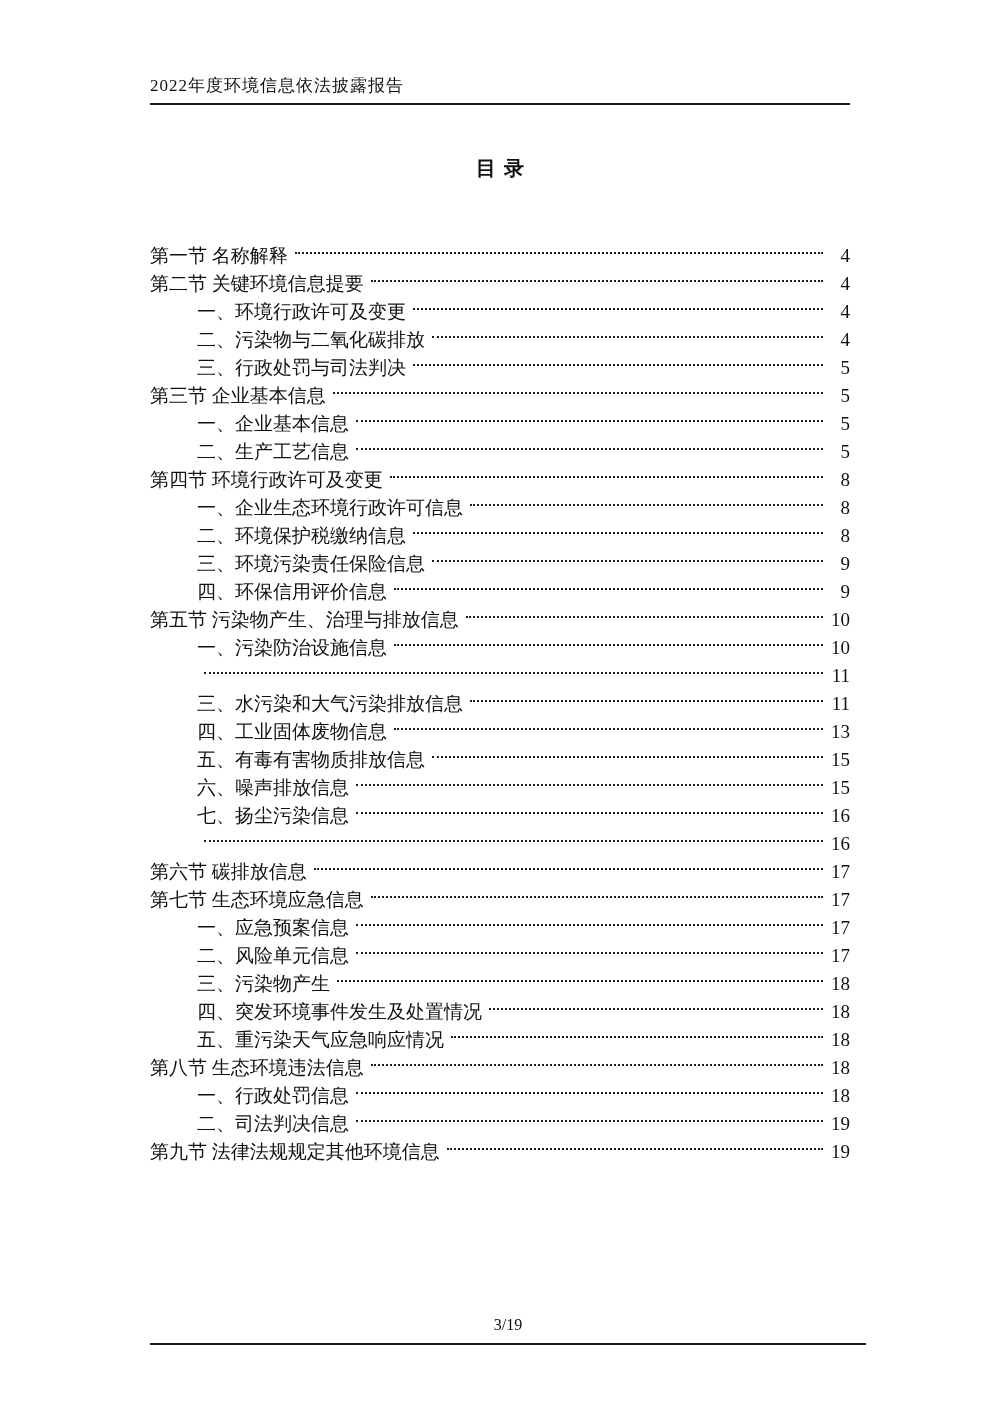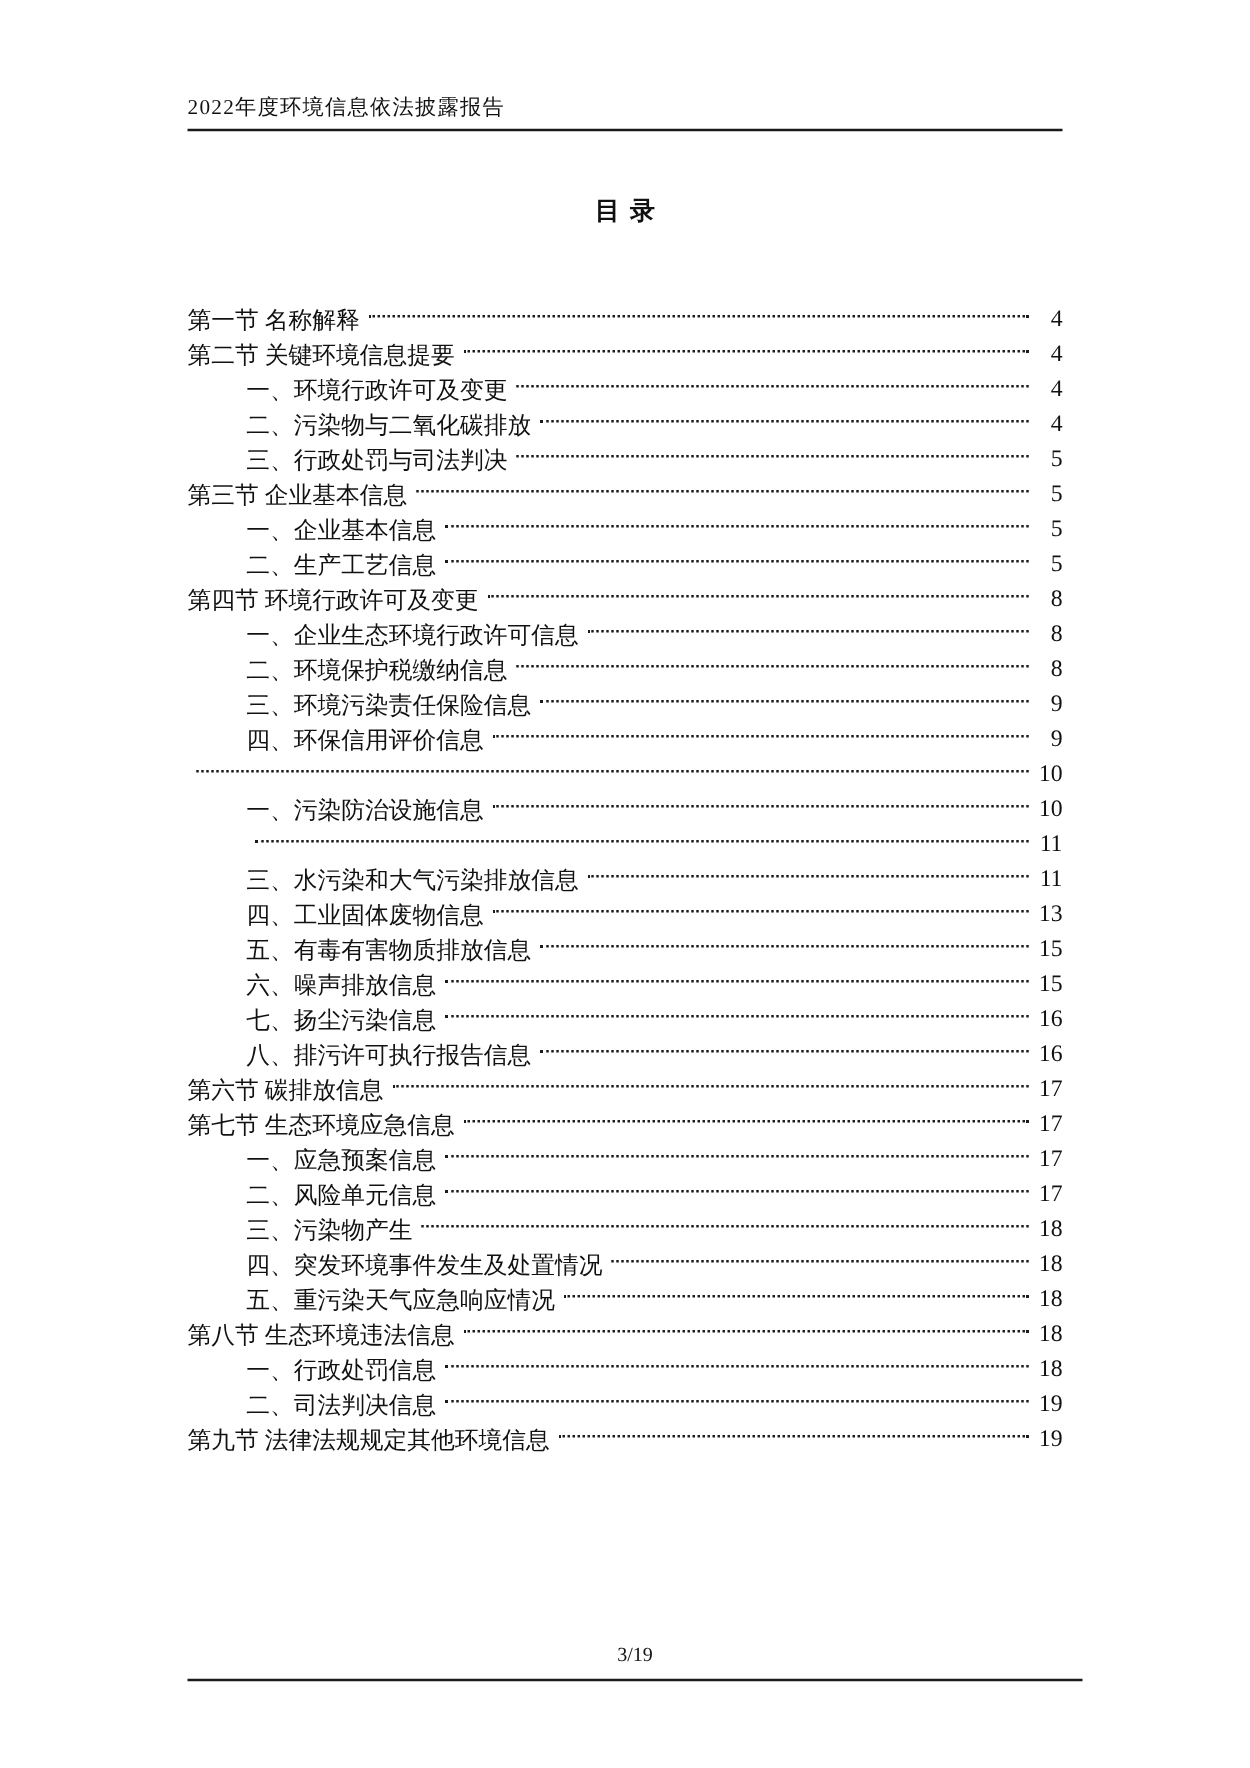--- a/index.html
+++ b/index.html
@@ -143,20 +143,21 @@
     <span class="toc-label">三、环境污染责任保险信息</span>
     <span class="dot-leader"></span>
     <span class="toc-num">9</span>
   </div>
       <div class="toc-row lvl2">
     <span class="toc-label">四、环保信用评价信息</span>
     <span class="dot-leader"></span>
     <span class="toc-num">9</span>
   </div>
       <div class="toc-row lvl1">
+    <span class="toc-label">第五节 污染物产生、治理与排放信息</span>
     <span class="dot-leader"></span>
     <span class="toc-num">10</span>
   </div>
       <div class="toc-row lvl2">
     <span class="toc-label">一、污染防治设施信息</span>
     <span class="dot-leader"></span>
     <span class="toc-num">10</span>
   </div>
       <div class="toc-row lvl2">
     <span class="dot-leader"></span>
@@ -181,21 +182,20 @@
     <span class="toc-label">六、噪声排放信息</span>
     <span class="dot-leader"></span>
     <span class="toc-num">15</span>
   </div>
       <div class="toc-row lvl2">
     <span class="toc-label">七、扬尘污染信息</span>
     <span class="dot-leader"></span>
     <span class="toc-num">16</span>
   </div>
       <div class="toc-row lvl2">
-    <span class="toc-label">八、排污许可执行报告信息</span>
     <span class="dot-leader"></span>
     <span class="toc-num">16</span>
   </div>
       <div class="toc-row lvl1">
     <span class="toc-label">第六节 碳排放信息</span>
     <span class="dot-leader"></span>
     <span class="toc-num">17</span>
   </div>
       <div class="toc-row lvl1">
     <span class="toc-label">第七节 生态环境应急信息</span>

